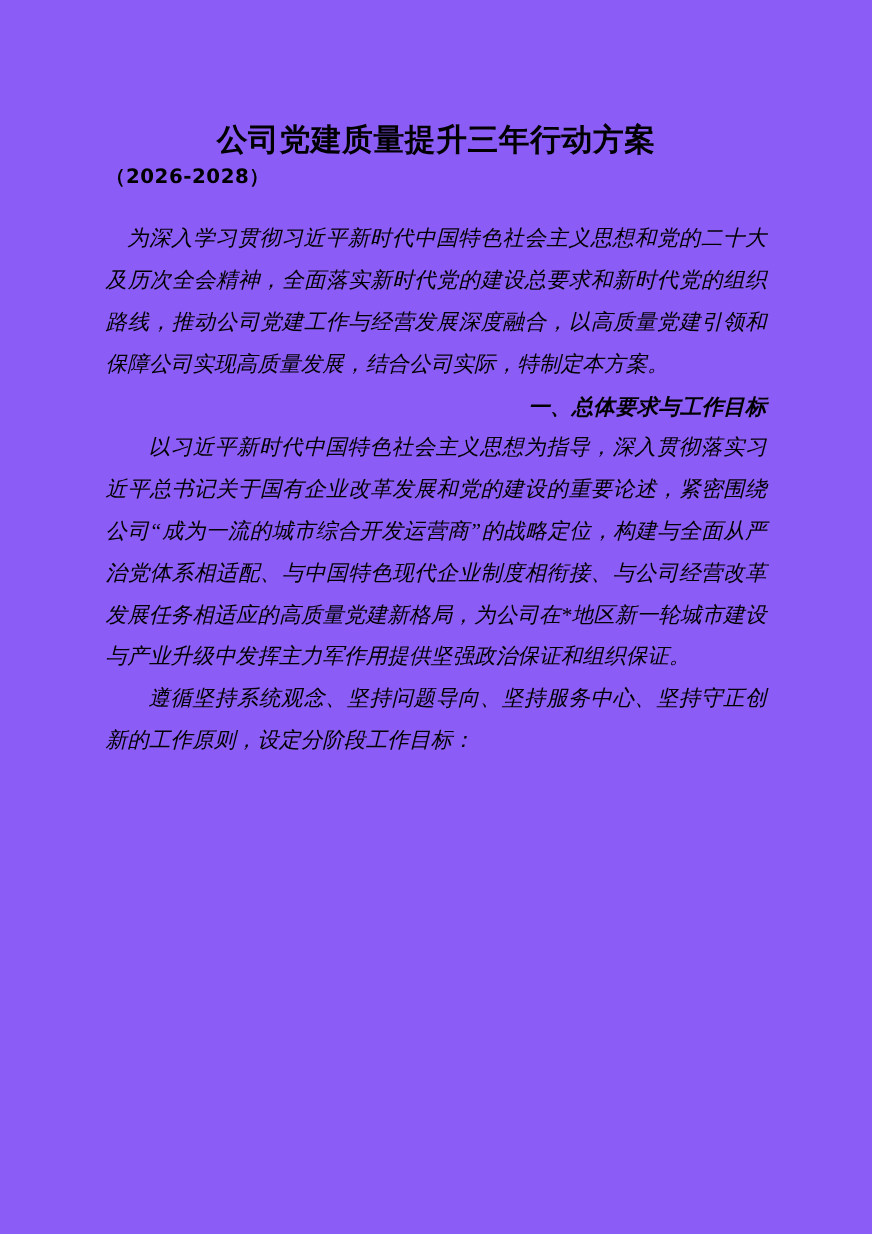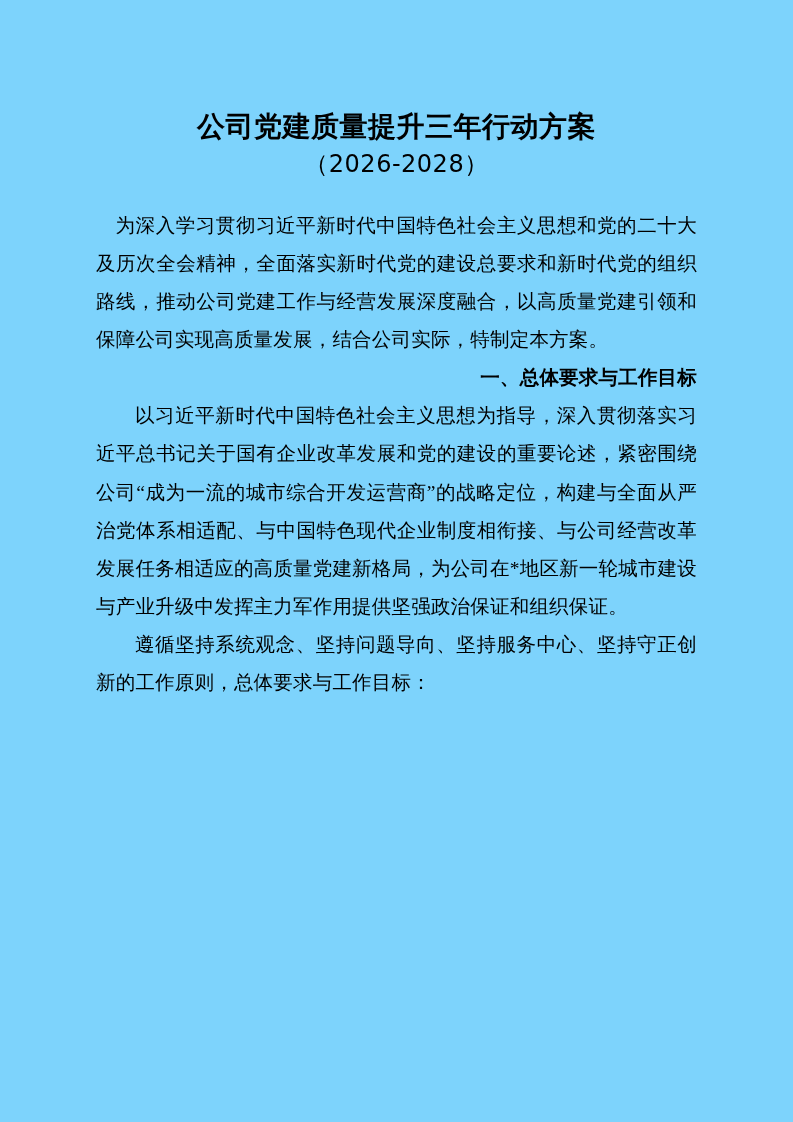--- a/index.html
+++ b/index.html
@@ -12,48 +12,48 @@
     height: 1122px;
     font-family: "Liberation Serif", "DejaVu Serif", serif;
     color: #000000;
     overflow: hidden;
   }
   .page {
     box-sizing: border-box;
     width: 793px;
     height: 1122px;
     padding: 108px 96px 80px 96px;
-    background: #7dd3fc;
+    background: #8b5cf6;
     position: relative;
   }
   .doc-title {
     text-align: center;
     font-family: "DejaVu Sans", "Liberation Sans", sans-serif;
     font-weight: bold;
     font-size: 28px;
     line-height: 1.35;
     letter-spacing: 0.5px;
     margin: 0 0 2px 0;
   }
   .doc-subtitle {
-    text-align: center;
     font-family: "DejaVu Sans", "Liberation Sans", sans-serif;
-    font-weight: normal;
-    font-size: 24px;
+    font-weight: bold;
+    font-size: 18px;
     line-height: 1.4;
     letter-spacing: 0.5px;
     margin: 0 0 26px 0;
   }
   .para {
     font-size: 19.5px;
     line-height: 1.95;
     text-align: justify;
     text-justify: inter-ideograph;
     margin: 0;
     letter-spacing: 0.2px;
+    font-style: italic;
   }
   .para.indent-2 {
     text-indent: 2em;
   }
   .para.indent-1 {
     text-indent: 1em;
   }
   .para.heading {
     font-family: "DejaVu Sans", "Liberation Sans", sans-serif;
     font-weight: bold;
@@ -70,16 +70,16 @@
   <h1 class="doc-title">公司党建质量提升三年行动方案</h1>
 
   <h2 class="doc-subtitle">（2026-2028）</h2>
 
   <p class="para indent-1">为深入学习贯彻习近平新时代中国特色社会主义思想和党的二十大及历次全会精神，全面落实新时代党的建设总要求和新时代党的组织路线，推动公司党建工作与经营发展深度融合，以高质量党建引领和保障公司实现高质量发展，结合公司实际，特制定本方案。</p>
 
   <p class="para heading">一、总体要求与工作目标</p>
 
   <p class="para indent-2">以习近平新时代中国特色社会主义思想为指导，深入贯彻落实习近平总书记关于国有企业改革发展和党的建设的重要论述，紧密围绕公司“成为一流的城市综合开发运营商”的战略定位，构建与全面从严治党体系相适配、与中国特色现代企业制度相衔接、与公司经营改革发展任务相适应的高质量党建新格局，为公司在*地区新一轮城市建设与产业升级中发挥主力军作用提供坚强政治保证和组织保证。</p>
 
-  <p class="para indent-2">遵循坚持系统观念、坚持问题导向、坚持服务中心、坚持守正创新的工作原则，总体要求与工作目标：</p>
+  <p class="para indent-2">遵循坚持系统观念、坚持问题导向、坚持服务中心、坚持守正创新的工作原则，设定分阶段工作目标：</p>
 
 
 </div>
 
 </body></html>

